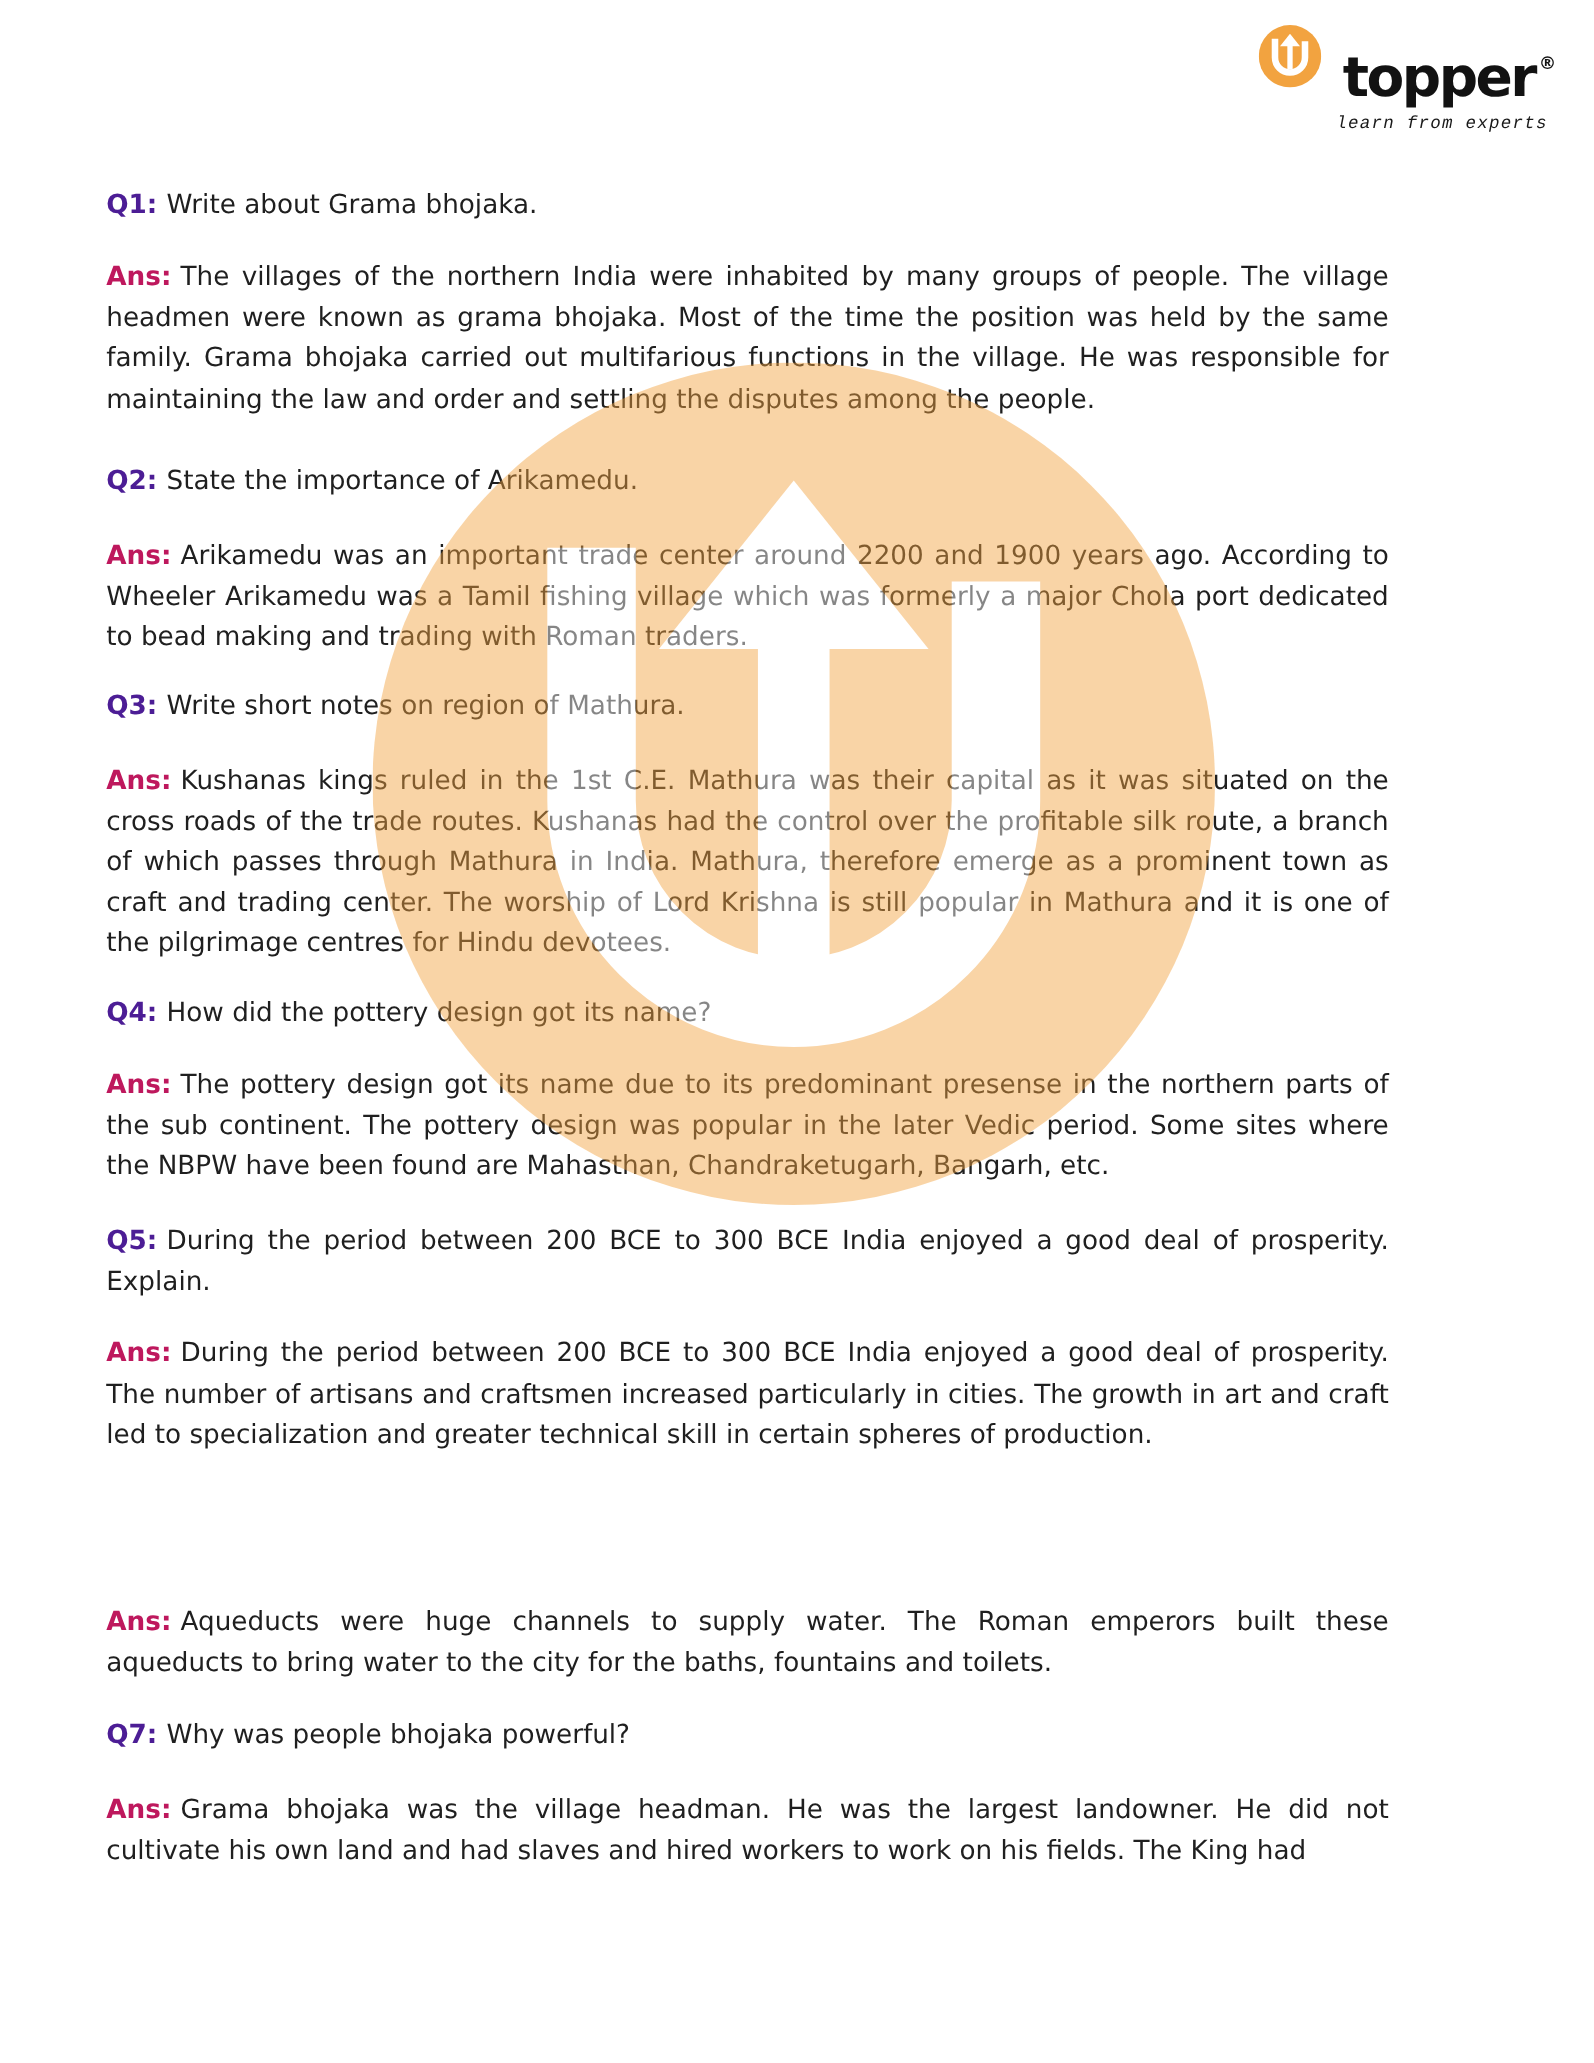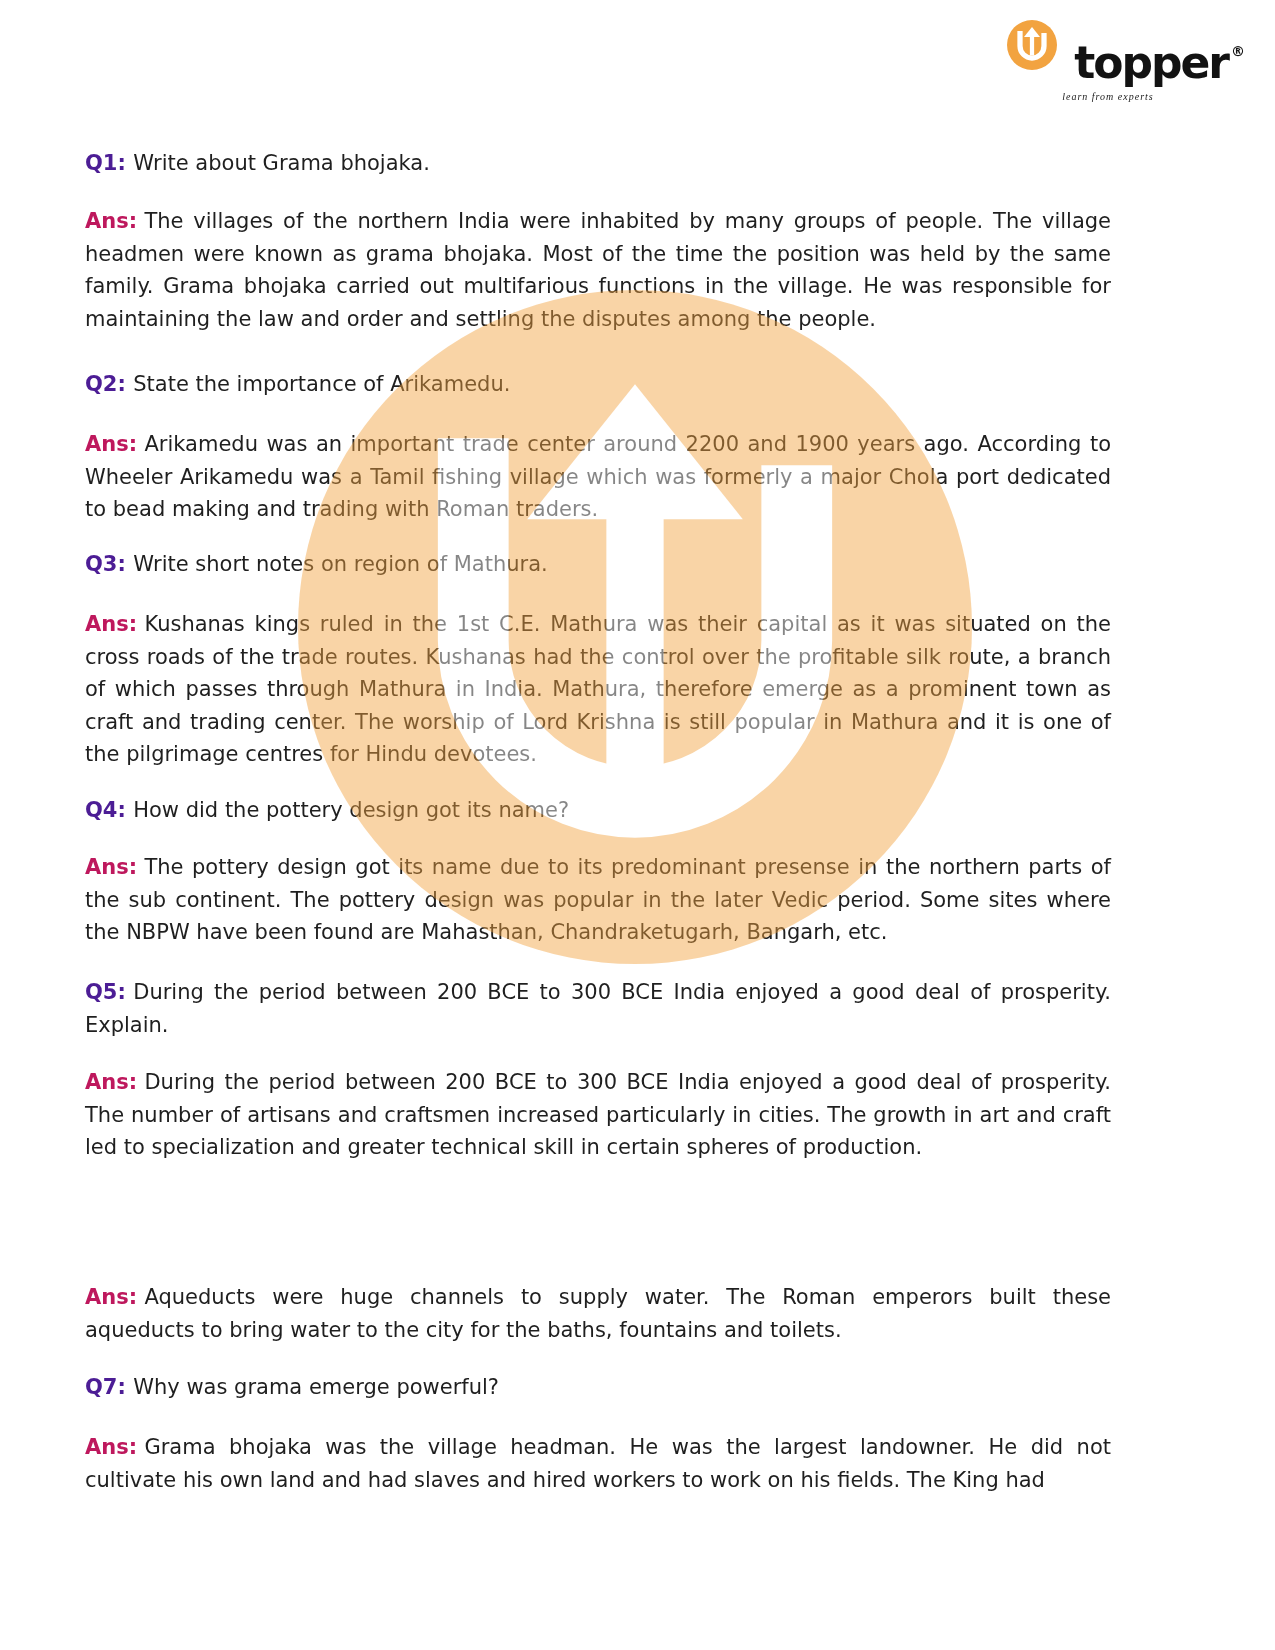--- a/index.html
+++ b/index.html
@@ -33,25 +33,25 @@
     margin-left: 12px;
   }
   .reg {
     font-size: 14px;
     font-weight: bold;
     vertical-align: 22px;
     letter-spacing: 0;
     margin-left: 3px;
   }
   .tagline {
-    font-family: Liberation Serif, serif;
+    font-family: Liberation Mono, monospace;
     font-style: italic;
-    font-size: 10px;
+    font-size: 14px;
     color: #1a1a1a;
-    text-align: left;
+    text-align: center;
     margin-top: -6px;
     letter-spacing: 1px;
   }
 
   
   .para {
     position: absolute;
     left: 85px;
     width: 1026px;
     margin: 0;
@@ -127,21 +127,21 @@
   </p>
   <p class="para" style="top:1066px">
     <span class="alabel">Ans:</span><span>During the period between 200 BCE to 300 BCE India enjoyed a good deal of prosperity. The number of artisans and craftsmen increased particularly in cities. The growth in art and craft led to specialization and greater technical skill in certain spheres of production.</span>
   </p>
 
   <p class="para" style="top:1281px">
     <span class="alabel">Ans:</span><span>Aqueducts were huge channels to supply water. The Roman emperors built these aqueducts to bring water to the city for the baths, fountains and toilets.</span>
   </p>
 
   <p class="para" style="top:1371px">
-    <span class="qlabel">Q7:</span><span>Why was grama emerge powerful?</span>
+    <span class="qlabel">Q7:</span><span>Why was people bhojaka powerful?</span>
   </p>
   <p class="para" style="top:1431px">
     <span class="alabel">Ans:</span><span>Grama bhojaka was the village headman. He was the largest landowner. He did not cultivate his own land and had slaves and hired workers to work on his fields. The King had</span>
   </p>
 
   <div class="watermark">
     <svg width="674" height="674" viewBox="0 0 200 200" aria-hidden="true">
       <circle cx="100" cy="100" r="100" fill="#F2A340"></circle>
       <path d="M52,44 L52,104 A48,48 0 0 0 148,104 L148,52" fill="none" stroke="#ffffff" stroke-width="21"></path>
       <line x1="100" y1="142" x2="100" y2="56" stroke="#ffffff" stroke-width="17"></line>

